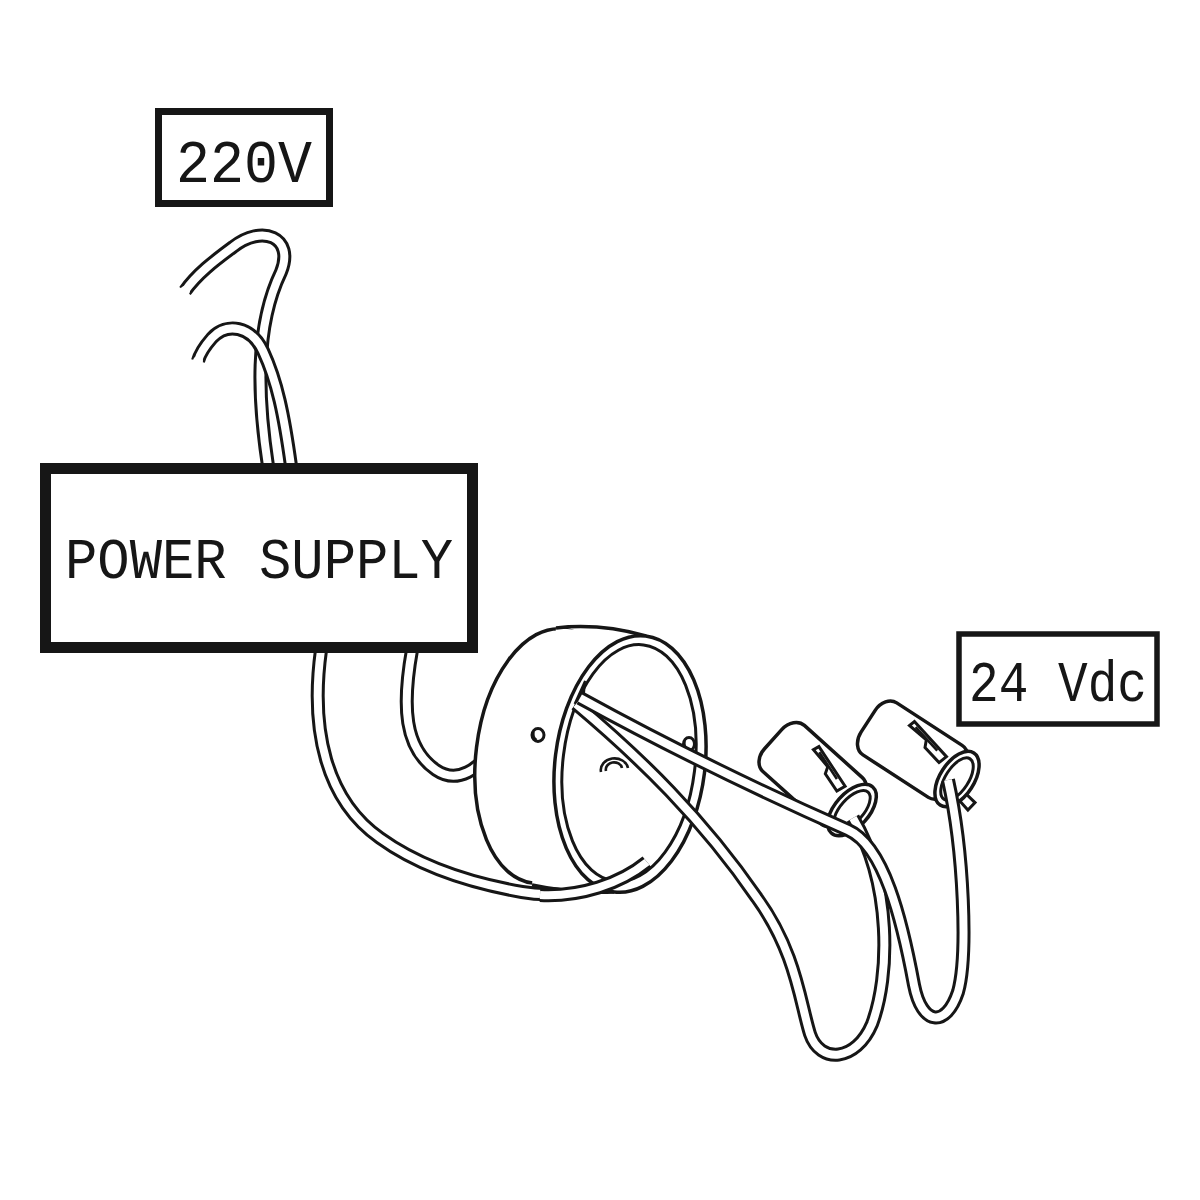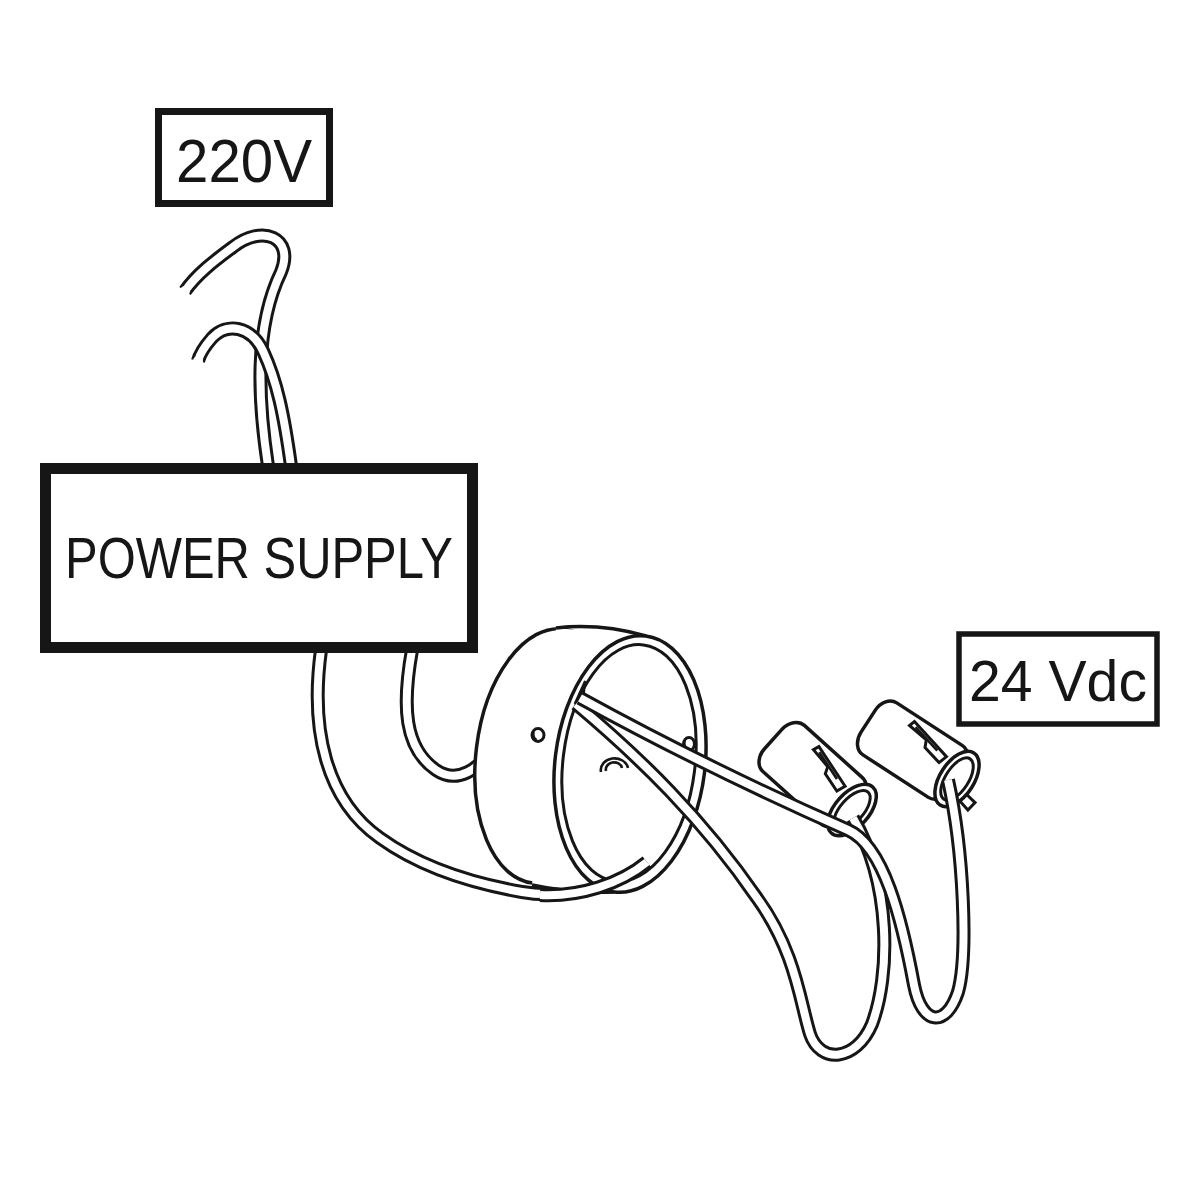--- a/index.html
+++ b/index.html
@@ -4,21 +4,21 @@
 <style>
   :root{
     --line:#161616;
     --bg:#ffffff;
   }
   html,body{margin:0;padding:0;background:#fff;}
   .stage{
     position:relative;
     width:1200px;height:1170px;
     background:var(--bg);
-    font-family:Liberation Sans, sans-serif;
+    font-family:Liberation Mono, monospace;
     overflow:hidden;
   }
   svg{display:block;}
   .ln{fill:none;stroke:var(--line);stroke-width:3.5;}
   .ln-thin{fill:none;stroke:var(--line);stroke-width:2.6;}
   .fillw{fill:#fff;}
   .tubeO{fill:none;stroke:var(--line);stroke-width:14;stroke-linecap:butt;}
   .tubeI{fill:none;stroke:#fff;stroke-width:8;stroke-linecap:butt;}
   .boxlbl{fill:var(--line);}
   text{user-select:none;}

